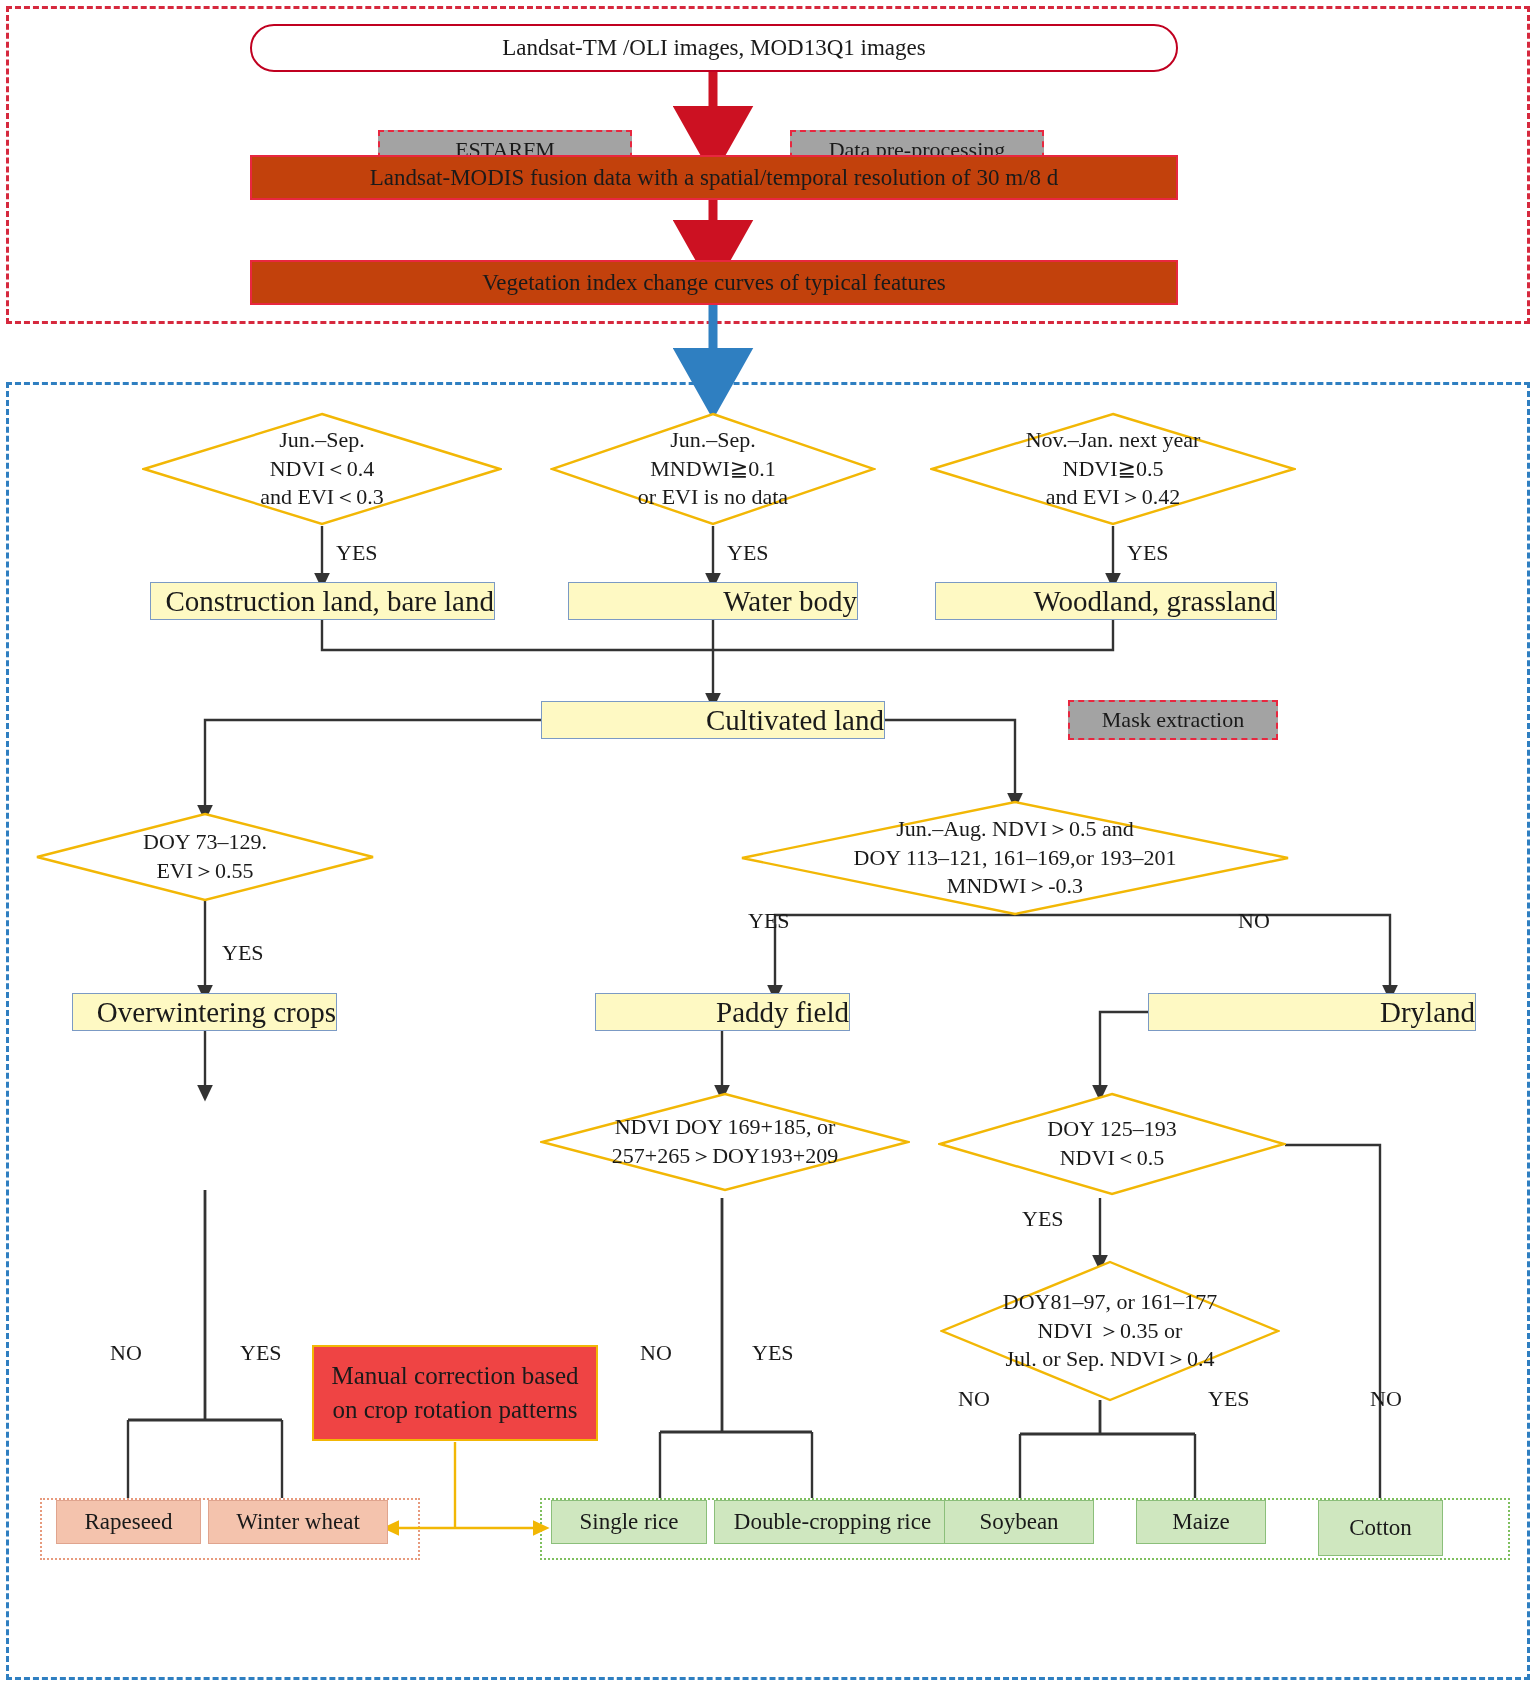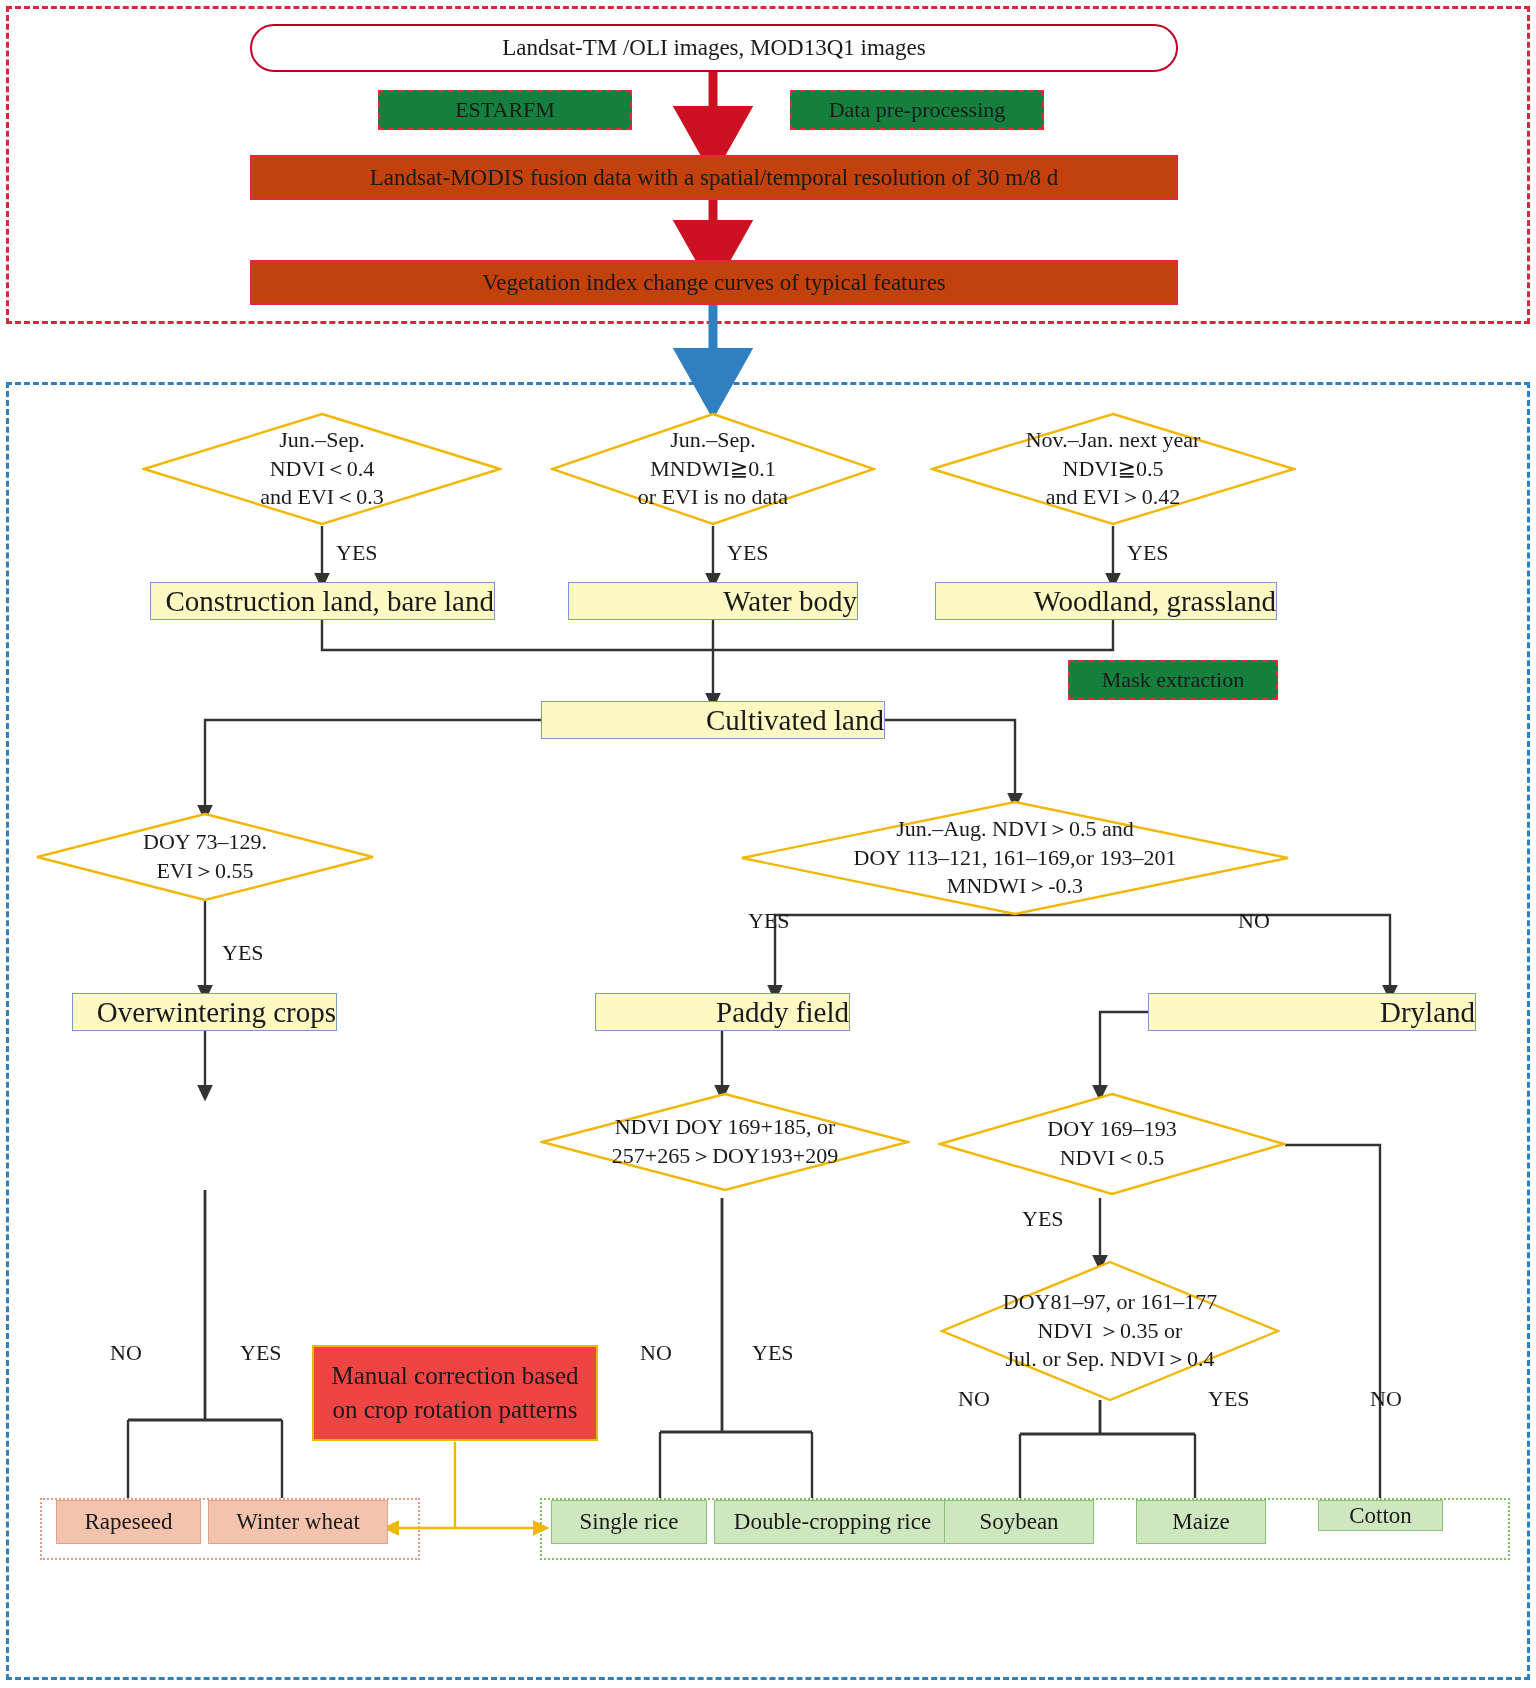--- a/index.html
+++ b/index.html
@@ -7,21 +7,21 @@
        font-family:"Liberation Serif", serif;color:#1a1a1a;}
   #stage{position:absolute;left:0;top:0;width:1536px;height:1688px;overflow:hidden;}
   svg#wires{position:absolute;left:0;top:0;width:1536px;height:1688px;pointer-events:none;}
 
   .node{position:absolute;box-sizing:border-box;display:flex;align-items:center;
         justify-content:center;text-align:center;line-height:1.18;}
 
   
   .term{border:2.5px solid #c00020;border-radius:60px;background:#fff;font-size:23px;}
   .redbox{border:2.5px solid #e8273f;background:#c2410c;font-size:23px;}
-  .reddash{border:2px dashed #e8273f;background:#15803d;font-size:22px;padding:2px 6px;}
+  .reddash{border:2px dashed #e8273f;background:#a3a3a3;font-size:22px;padding:2px 6px;margin-top:40px;}
   .bluebox{border:1.6px solid #7b9ac4;background:#fef9c3;font-size:29px;justify-content:flex-end;}
   .greenbox{border:1.6px solid #8bbf7a;background:#cfe7bf;font-size:23px;}
   .pinkbox{border:1.6px solid #e0a48e;background:#f4c3ad;font-size:23px;}
   .yellowdash{border:2px solid #f2b705;background:#ef4444;font-size:25px;line-height:1.35;}
 
   .diamond{position:absolute;}
   .diamond .dshape{position:absolute;left:0;top:0;width:100%;height:100%;}
   .diamond .dtext{position:absolute;left:0;top:0;width:100%;height:100%;
       display:flex;align-items:center;justify-content:center;text-align:center;
       font-size:22px;line-height:1.3;}
@@ -242,21 +242,21 @@
       </div>
     </div>
   </div>
 
   <div class="diamond" style="left:938px;top:1092px;width:348px;height:104px;">
     <svg class="dshape" viewBox="0 0 348 104" preserveAspectRatio="none">
       <polygon points="174,2 346,52 174,102 2,52" fill="#fff" stroke="#f2b705" stroke-width="2.4"></polygon>
     </svg>
     <div class="dtext">
       <div>
-        <div>DOY 169–193</div>
+        <div>DOY 125–193</div>
         <div>NDVI＜0.5</div>
       </div>
     </div>
   </div>
 
   <div class="lbl" style="left:1022px;top:1206px;">YES</div>
 
   <div class="diamond" style="left:940px;top:1260px;width:340px;height:142px;">
     <svg class="dshape" viewBox="0 0 340 142" preserveAspectRatio="none">
       <polygon points="170,2 338,71 170,140 2,71" fill="#fff" stroke="#f2b705" stroke-width="2.4"></polygon>
@@ -297,17 +297,17 @@
   </div>
   <div class="node greenbox" style="left:714px;top:1500px;width:237px;height:44px;">
     <span>Double-cropping rice</span>
   </div>
   <div class="node greenbox" style="left:944px;top:1500px;width:150px;height:44px;">
     <span>Soybean</span>
   </div>
   <div class="node greenbox" style="left:1136px;top:1500px;width:130px;height:44px;">
     <span>Maize</span>
   </div>
-  <div class="node greenbox" style="left:1318px;top:1500px;width:125px;height:31px;">
+  <div class="node greenbox" style="left:1318px;top:1500px;width:125px;height:56px;">
     <span>Cotton</span>
   </div>
 
 </div>
 
 </body></html>

